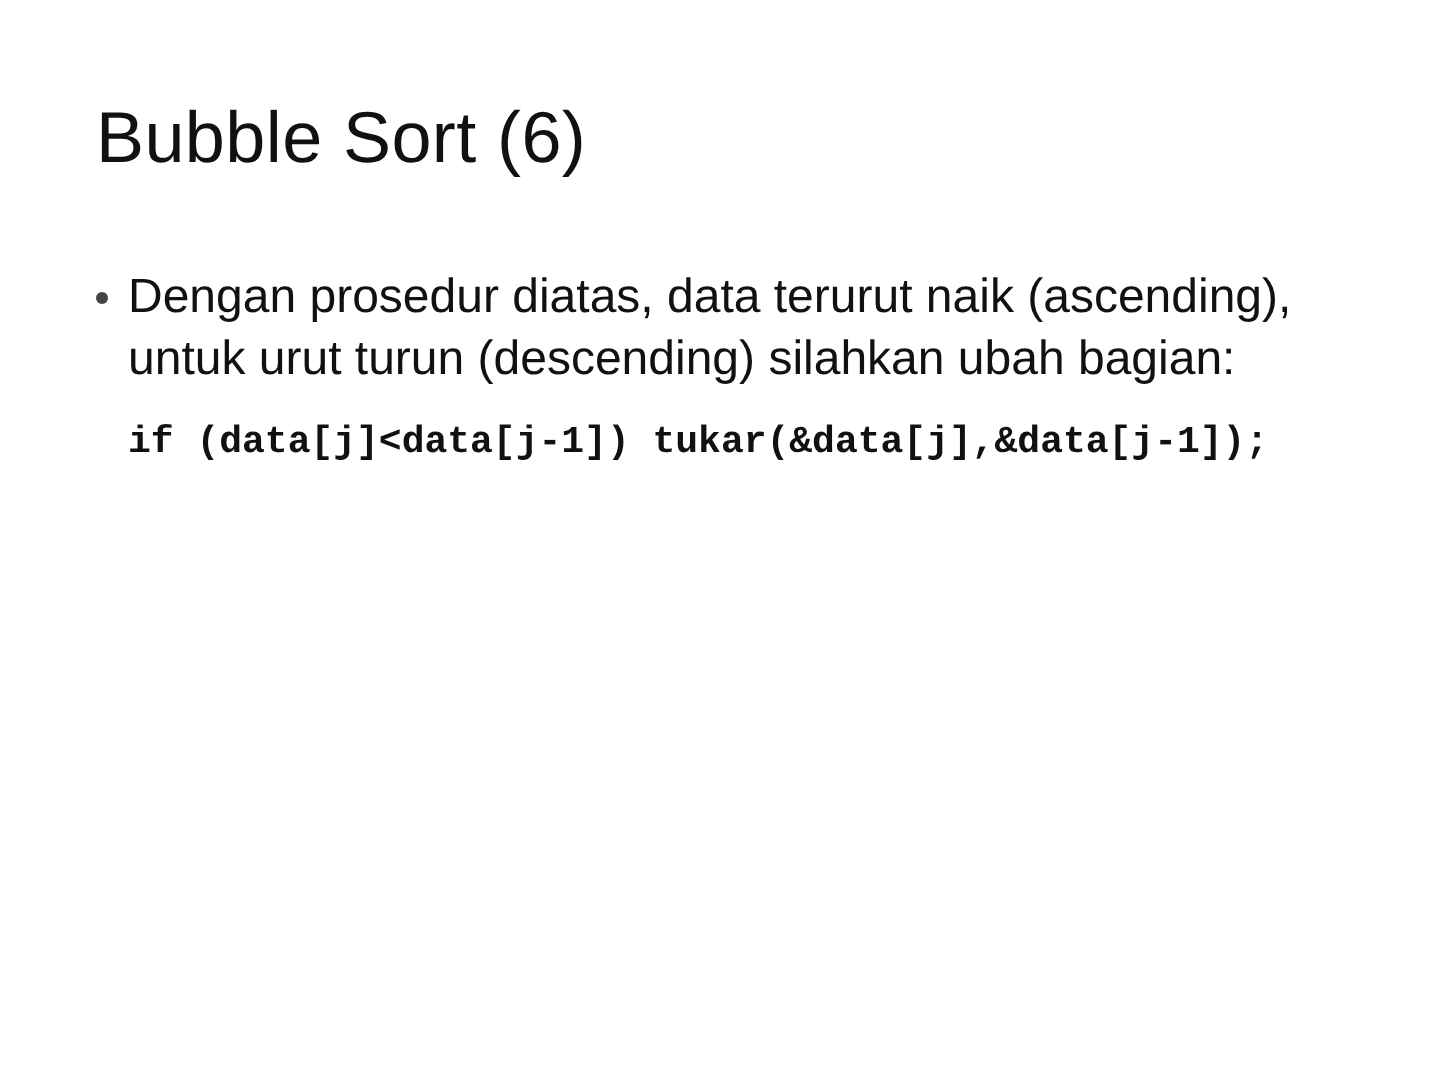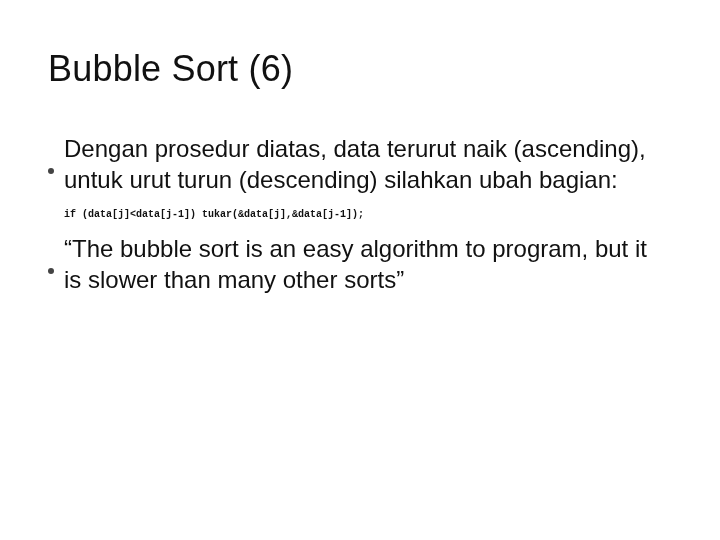--- a/index.html
+++ b/index.html
@@ -25,39 +25,39 @@
     margin: 0 0 44px 0;
     color: #111;
   }
   .body {
     font-size: 24px;
     line-height: 1.28;
     color: #111;
   }
   .bullet-row {
     display: flex;
-    align-items: center;
+    align-items: flex-start;
     margin-bottom: 6px;
   }
   .bullet-dot {
     flex: 0 0 auto;
     width: 6px;
     height: 6px;
     border-radius: 50%;
     background: #444;
     margin-top: 12px;
     margin-right: 10px;
   }
   .bullet-text {
     flex: 1 1 auto;
   }
   .code {
     font-family: "Courier New", Courier, monospace;
     font-weight: bold;
-    font-size: 10px;
+    font-size: 19px;
     white-space: pre;
     margin: 14px 0 12px 16px;
     color: #111;
   }
   .sub {
     margin: 2px 0 6px 16px;
     font-size: 24px;
   }
   .gap-top { margin-top: 10px; }
 </style>
@@ -72,20 +72,16 @@
 
     <div class="bullet-row">
       <div class="bullet-dot"></div>
       <div class="bullet-text">Dengan prosedur diatas,  data terurut naik (ascending),  untuk  urut turun (descending) silahkan ubah bagian:</div>
     </div>
 
     <div class="code">if (data[j]&lt;data[j-1]) tukar(&amp;data[j],&amp;data[j-1]);</div>
 
 
 
-    <div class="bullet-row gap-top">
-      <div class="bullet-dot"></div>
-      <div class="bullet-text">“The bubble sort is an easy algorithm to program, but it is slower than many other sorts”</div>
-    </div>
 
   </div>
 
 </div>
 
 </body></html>

